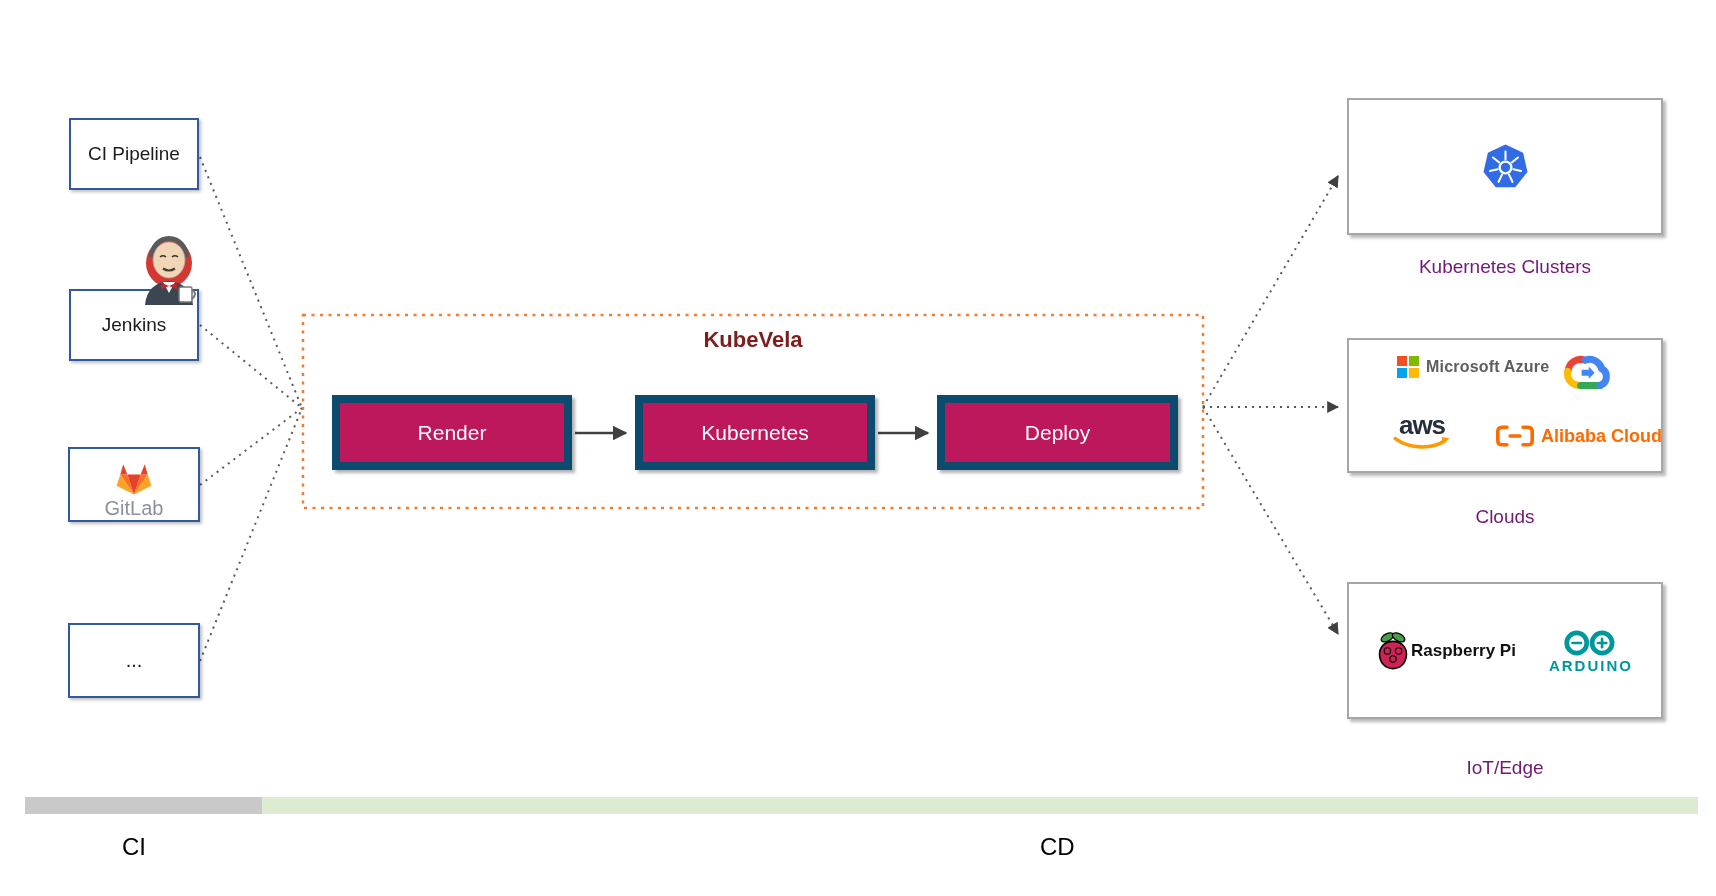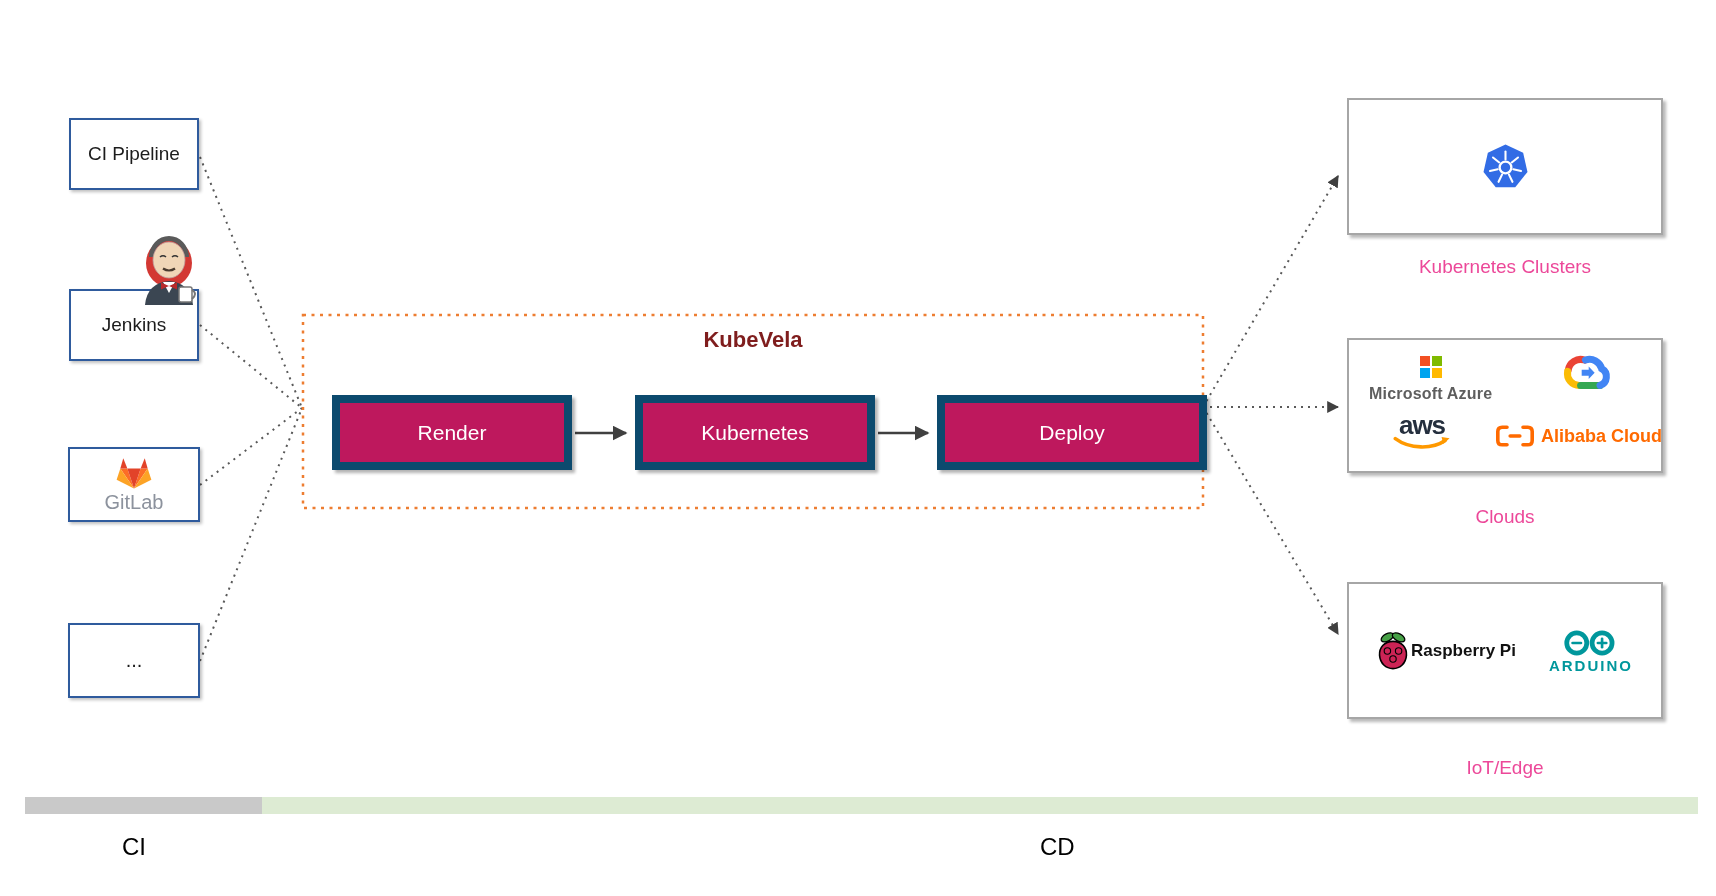--- a/index.html
+++ b/index.html
@@ -6,39 +6,39 @@
   body { font-family:"Liberation Sans", sans-serif; }
   .canvas { position:relative; width:1716px; height:896px; background:#ffffff; overflow:hidden; }
   svg.connectors { position:absolute; left:0; top:0; z-index:0; }
   .dotline { stroke:#595959; stroke-width:2; stroke-dasharray:2 5; fill:none; }
   .solidline { stroke:#404040; stroke-width:2.5; fill:none; }
   .kvborder { fill:none; stroke:#ED7D31; stroke-width:2.5; stroke-dasharray:3 5.5; }
 
   .src { position:absolute; z-index:2; background:#fff; border:2px solid #2F5B9D;
          box-shadow:2px 2px 3px rgba(0,0,0,0.25); display:flex; align-items:center;
          justify-content:center; font-size:19px; color:#1c1c1c; box-sizing:border-box; }
-  .src.col { flex-direction:column; }
+  .src.col { flex-direction:column;justify-content:flex-end; }
   .gitlab-text { color:#8C929D; font-size:20px; margin-top:1px; }
 
   .mascot { position:absolute; z-index:3; }
 
   .kv-title { position:absolute; z-index:2; left:303px; top:327px; width:900px;
               text-align:center; color:#7f1d1d; font-size:22px; font-weight:bold; }
   .stage { position:absolute; z-index:2; background:#be185d; border:8px solid #0c4a6e;
            box-shadow:3px 3px 3px rgba(0,0,0,0.3); display:flex; align-items:center;
            justify-content:center; color:#ffffff; font-size:21px; box-sizing:border-box; }
 
   .tgt { position:absolute; z-index:2; background:#fff; border:2px solid #A6A6A6;
          box-shadow:3px 3px 3px rgba(0,0,0,0.28); box-sizing:border-box; }
   .tgt-label { position:absolute; z-index:2; left:1347px; width:316px; text-align:center;
-               font-size:19px; color:#ec4899; }
+               font-size:19px; color:#701a75; }
 
   .k8s-box { display:flex; align-items:center; justify-content:center; }
 
-  .azure-row { position:absolute; left:20px; top:16px; display:flex; align-items:center; gap:7px;flex-direction:column; }
+  .azure-row { position:absolute; left:48px; top:16px; display:flex; align-items:center; gap:7px; }
   .ms-squares { display:grid; grid-template-columns:10px 10px; grid-template-rows:10px 10px; gap:2px; }
   .ms-squares span { display:block; width:10px; height:10px; }
   .azure-text { font-size:16px; font-weight:600; color:#5E5E5E; letter-spacing:0.2px; }
   .gcloud { position:absolute; left:210px; top:12px; }
   .aws-block { position:absolute; left:42px; top:74px; width:62px; text-align:center; }
   .aws-text { font-size:26px; font-weight:bold; color:#252F3E; letter-spacing:-1px; line-height:22px; }
   .alibaba-row { position:absolute; left:146px; top:84px; display:flex; align-items:center; gap:6px; }
   .alibaba-text { font-size:18px; font-weight:bold; color:#FF6A00; white-space:nowrap; }
 
   .iot-content { width:100%; height:100%; display:flex; align-items:center; justify-content:center; gap:33px; }
@@ -116,21 +116,21 @@
   </div>
 
   <div class="kv-title">KubeVela</div>
 
   <div class="stage" style="left:332px; top:395px; width:240px; height:75px;">
     <span>Render</span>
   </div>
   <div class="stage" style="left:635px; top:395px; width:240px; height:75px;">
     <span>Kubernetes</span>
   </div>
-  <div class="stage" style="left:937px; top:395px; width:270px; height:75px;text-align:center;">
+  <div class="stage" style="left:937px; top:395px; width:241px; height:75px;text-align:center;">
     <span>Deploy</span>
   </div>
 
   <div class="tgt k8s-box" style="left:1347px; top:98px; width:316px; height:137px;">
     <svg width="47" height="47" viewBox="0 0 100 100">
       <polygon fill="#326CE5" points="50,3 87.5,21 96.8,61.7 70.8,94.2 29.2,94.2 3.2,61.7 12.5,21"></polygon>
       <circle cx="50" cy="52" r="12.5" fill="none" stroke="#ffffff" stroke-width="5"></circle>
       <g stroke="#ffffff" stroke-width="4.4" stroke-linecap="round">
         <line x1="50" y1="35" x2="50" y2="18"></line>
         <line x1="63.3" y1="41.4" x2="76.6" y2="30.8"></line>

